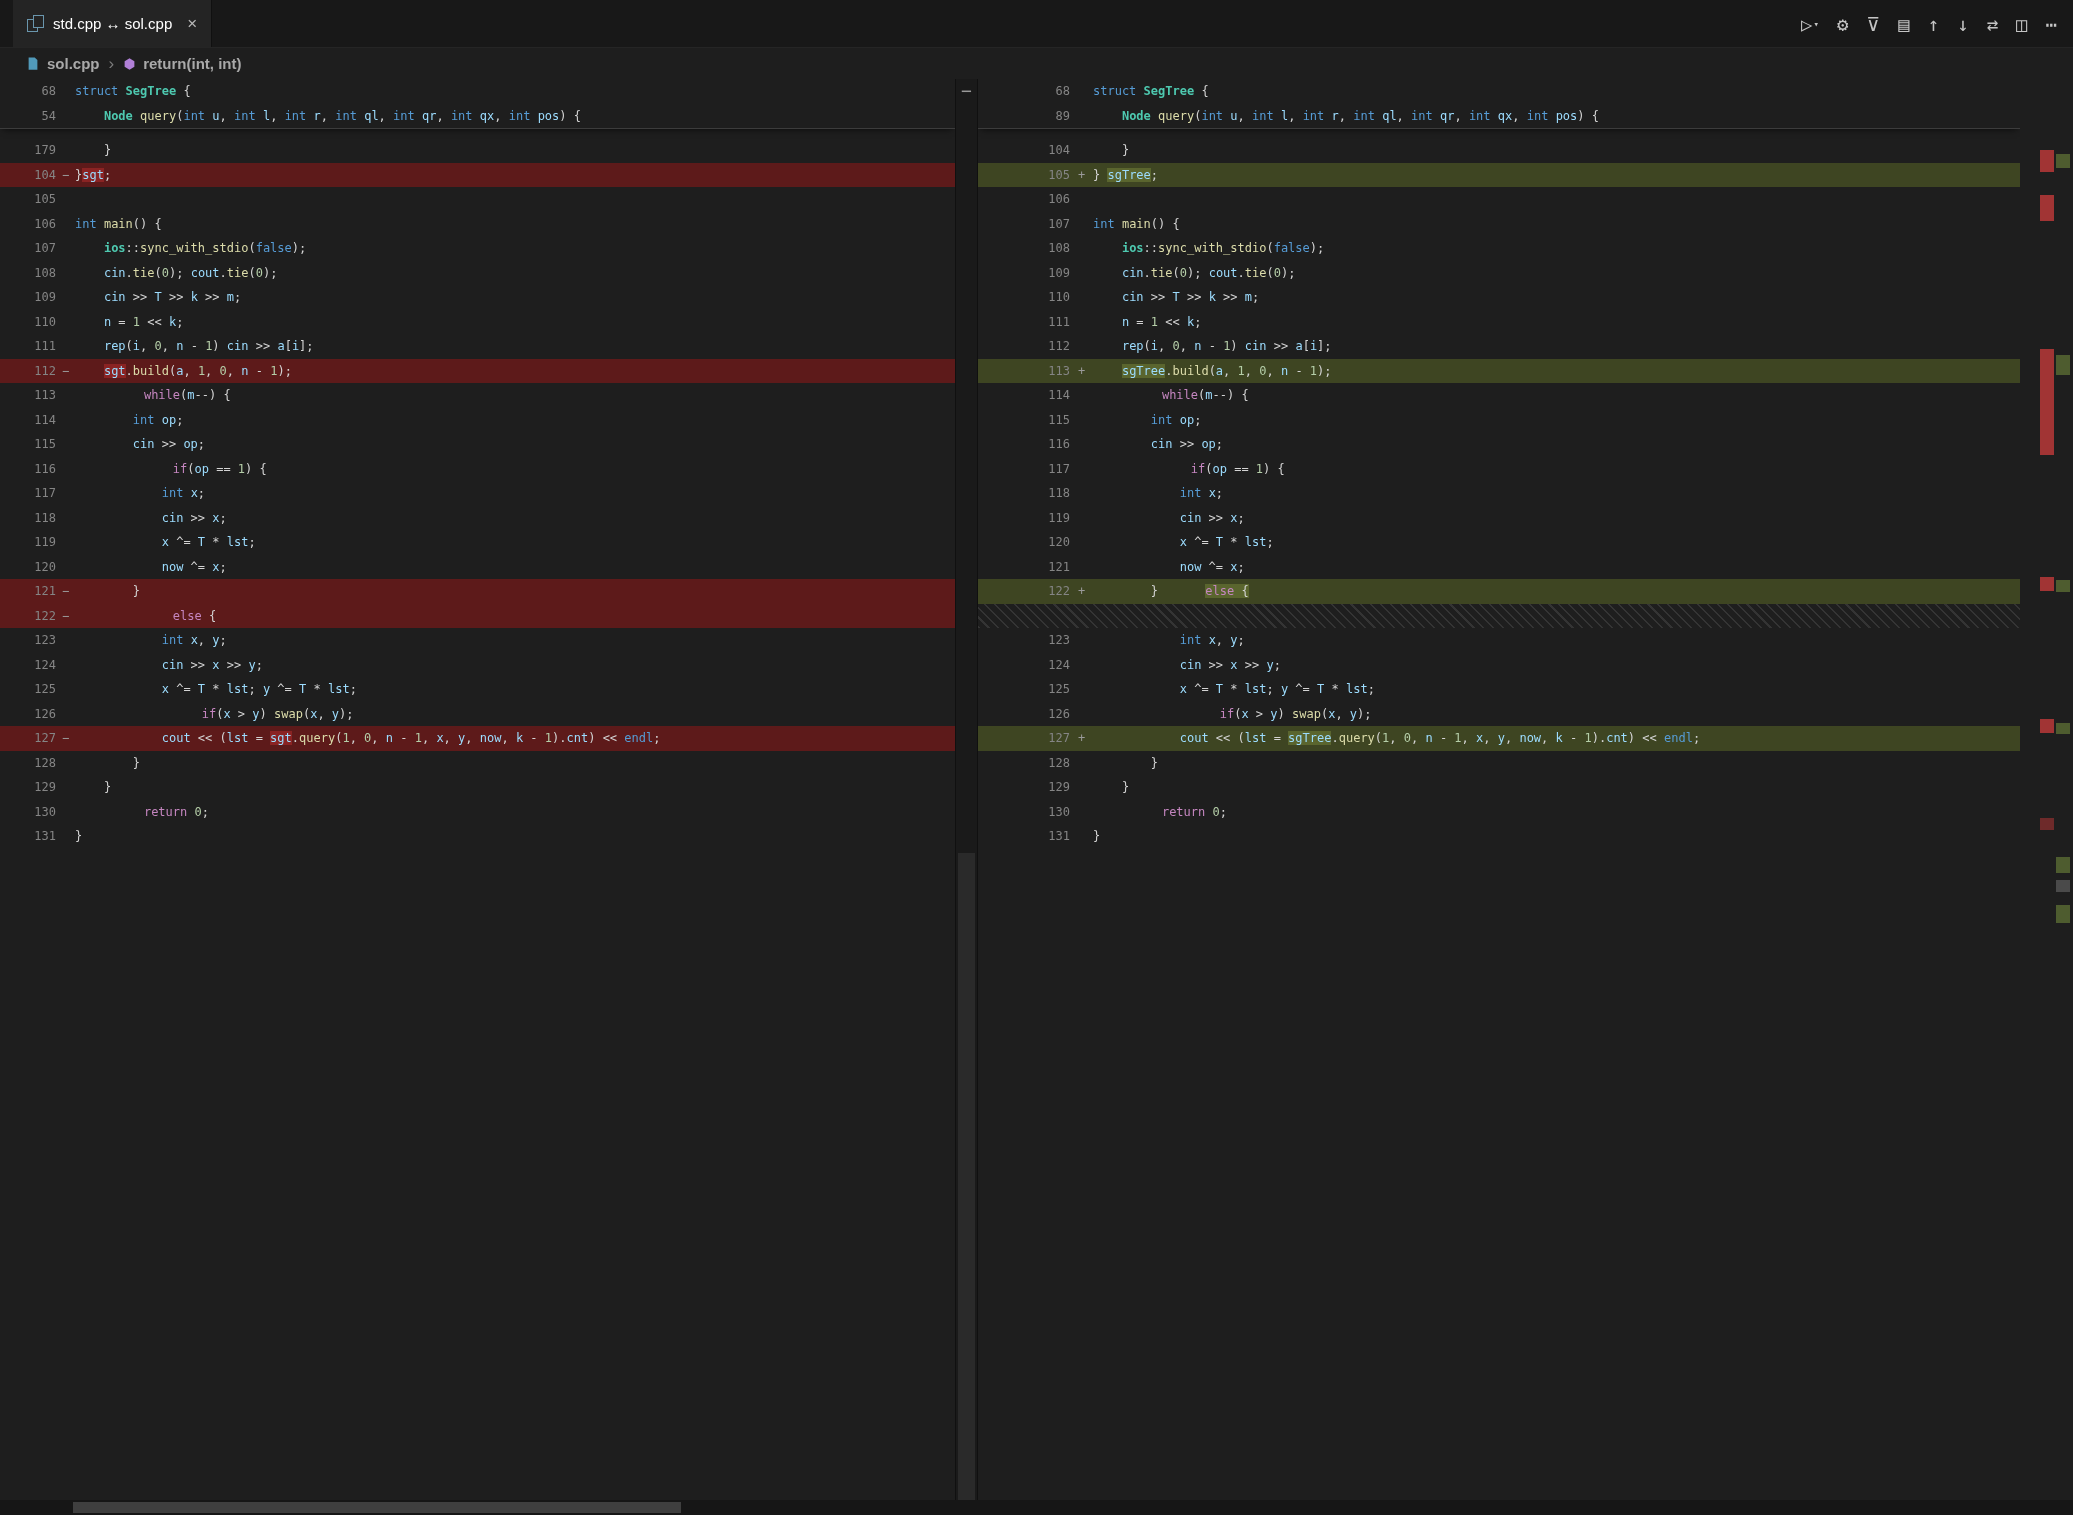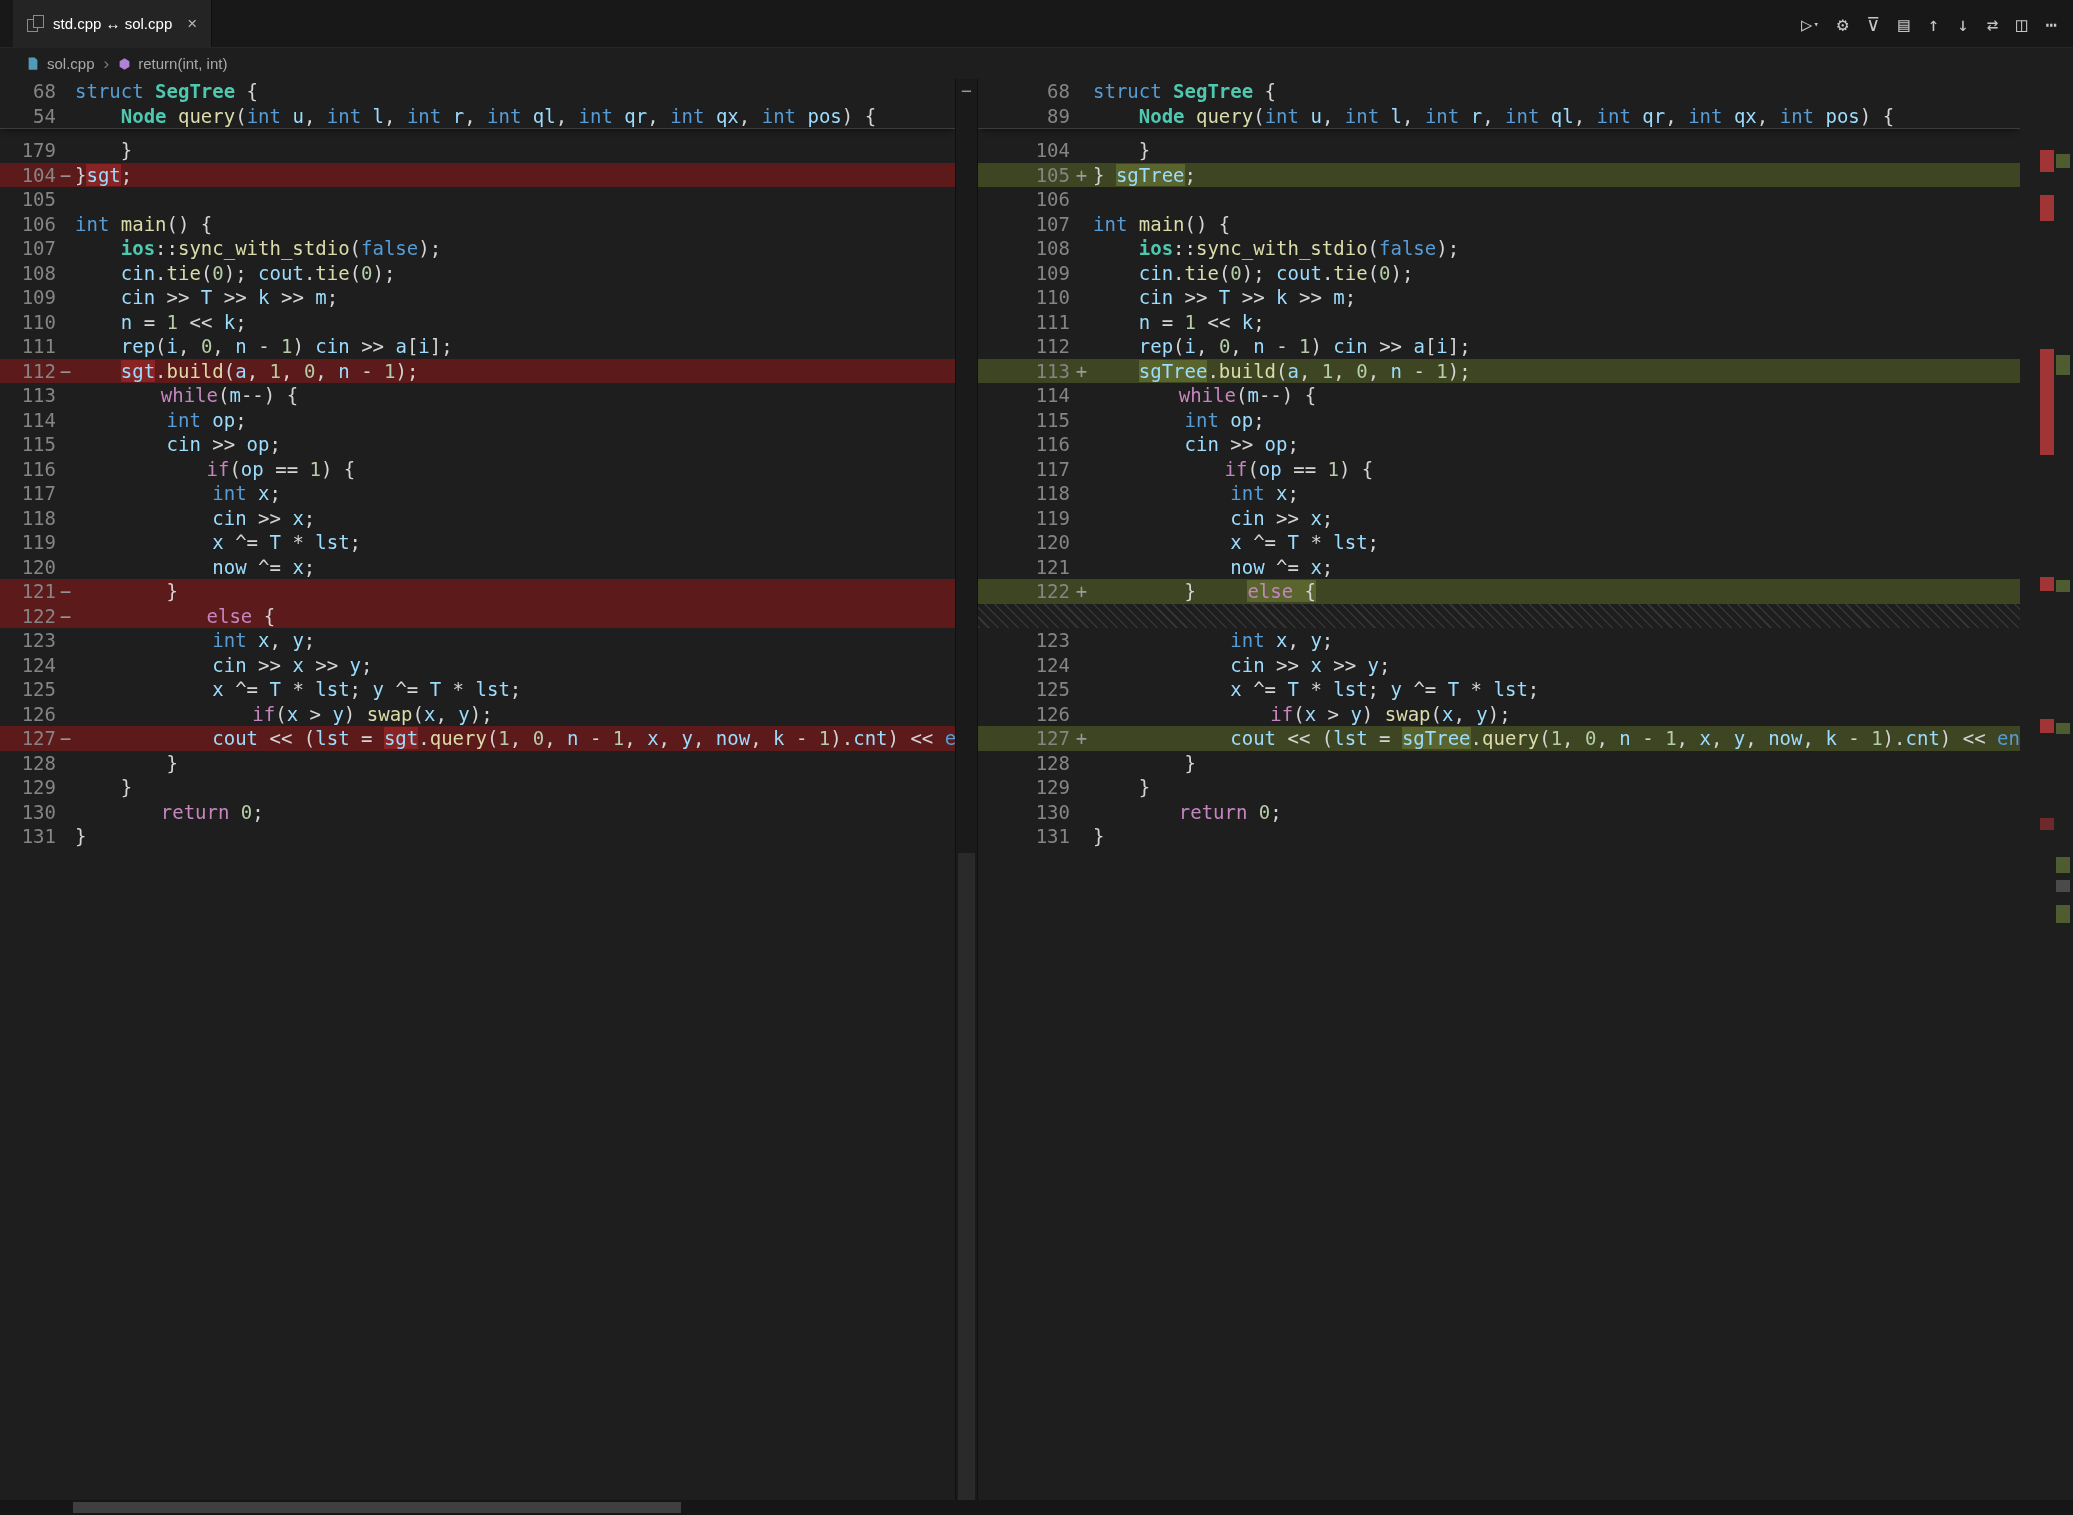--- a/index.html
+++ b/index.html
@@ -17,26 +17,26 @@
   .tab-icon::after{content:"";position:absolute;left:6px;top:0;width:9px;height:11px;border:1px solid #6a96ad;background:#242424;}
   .tab-close{color:#b8b8b8;font-size:17px;margin-left:6px;cursor:pointer;}
   .toolbar{position:absolute;right:16px;top:0;height:48px;display:flex;align-items:center;gap:18px;}
   .tbicon{color:#c5c5c5;font-size:19px;line-height:48px;cursor:pointer;display:flex;align-items:center;}
   .tbicon .sub{font-size:9px;margin-left:1px;color:#c5c5c5;}
 
   
   .breadcrumb{position:absolute;left:0;top:48px;width:100%;height:31px;background:#1e1e1e;
               display:flex;align-items:center;gap:7px;padding-left:26px;
               font:15px "Liberation Sans",sans-serif;color:#a9a9a9;}
-  .bc-item{cursor:pointer;}
+  .bc-item{cursor:pointer;font-weight:bold;}
   .bc-sep{color:#7c7c7c;font-size:17px;padding:0 2px;}
   .bc-icon{display:flex;align-items:center;}
 
   
-  .pane{position:absolute;top:79px;bottom:15px;background:#1e1e1e;overflow:hidden;font-size:19px;}
+  .pane{position:absolute;top:79px;bottom:15px;background:#1e1e1e;overflow:hidden;font-size:12px;}
   .pane-original{left:0;width:955px;}
   .pane-modified{left:978px;width:1042px;}
   .sticky{border-bottom:1px solid #3c3c3c;box-shadow:0 4px 6px -3px rgba(0,0,0,.55);position:relative;z-index:2;background:#1e1e1e;}
   .spacer{height:9px;}
   .row{display:flex;height:24.5px;line-height:24.5px;}
   .gut{flex:none;width:56px;text-align:right;color:#858585;}
   .mark{flex:none;width:19px;text-align:center;color:#9a9a9a;}
   .pane-modified .gut{width:92px;}
   .pane-modified .mark{width:23px;}
   .code{flex:1;white-space:pre;overflow:hidden;color:var(--text,#d4d4d4);}

